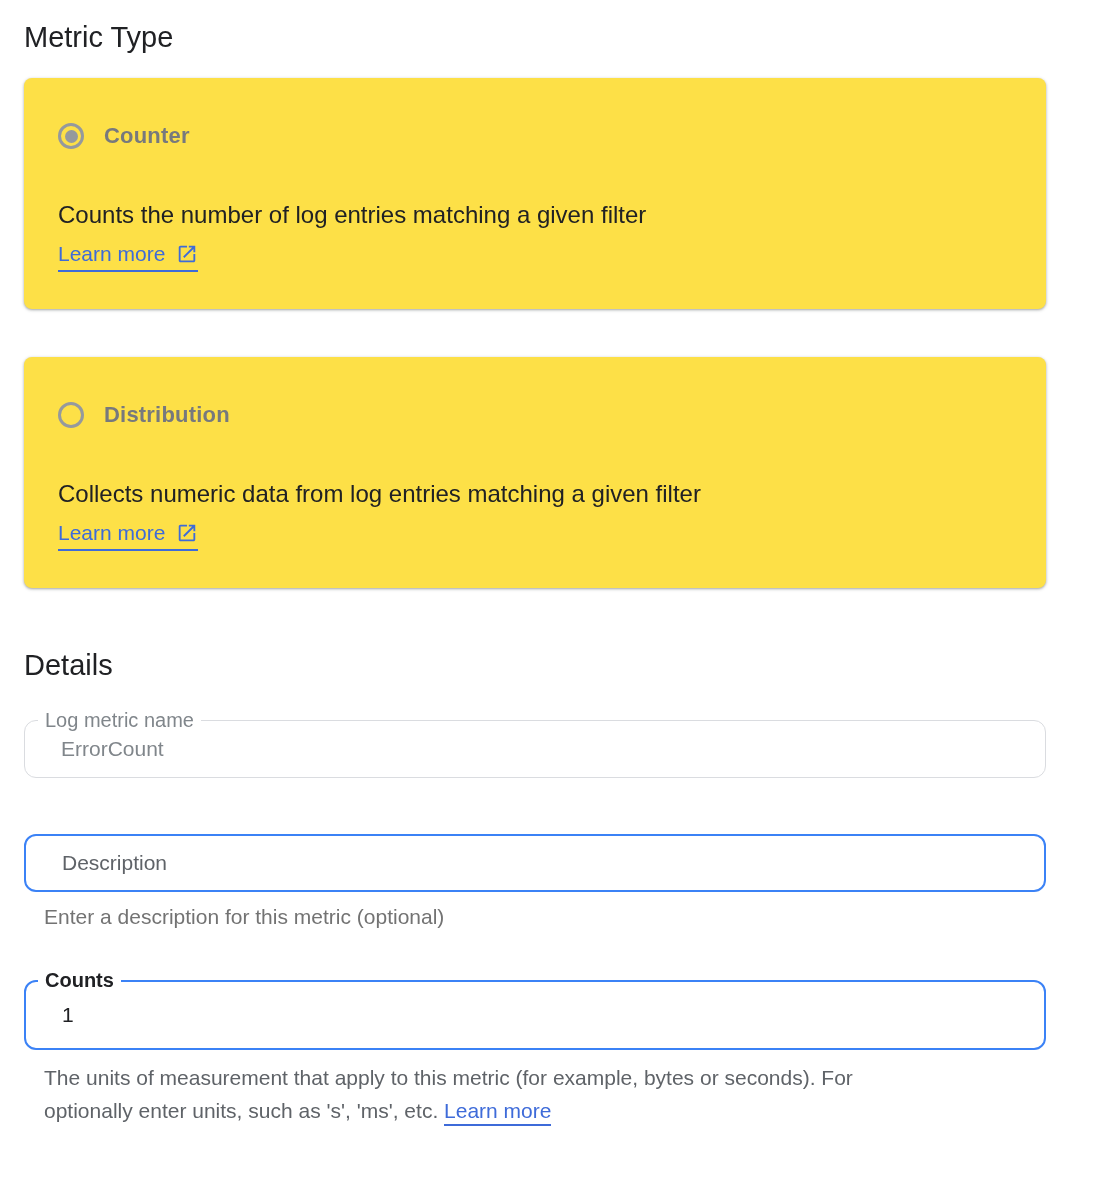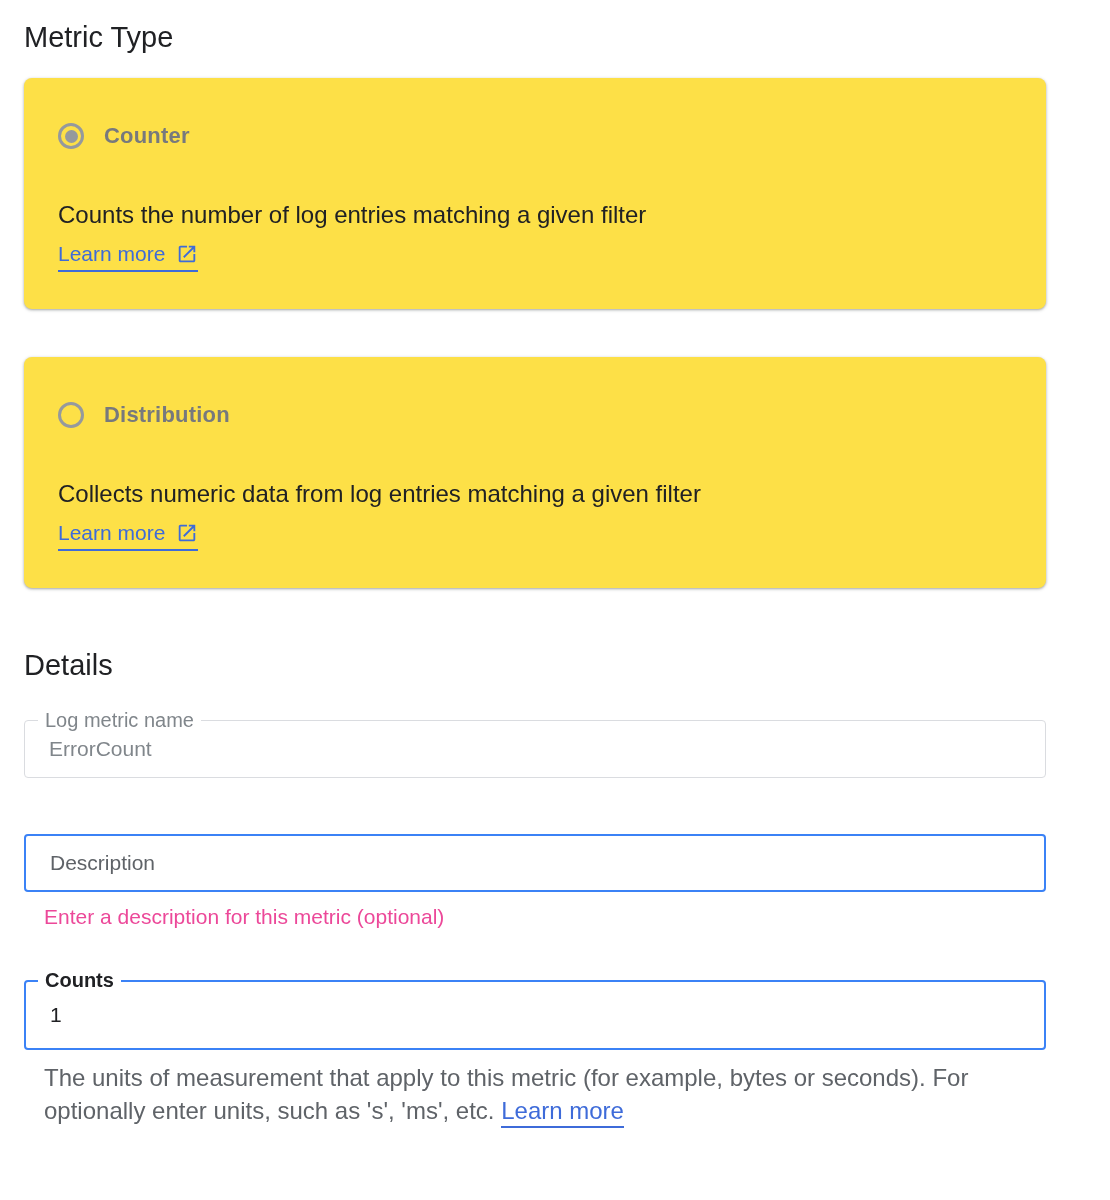--- a/index.html
+++ b/index.html
@@ -55,45 +55,45 @@
     cursor: pointer;
   }
   .learn-more svg { display: block; }
 
   
   .details-title { margin-top: 60px; }
 
   .text-field { position: relative; margin-top: 38px; height: 58px; }
   .text-field input {
     width: 100%; height: 100%;
-    border-radius: 4px; background: #fff;
-    padding: 0 24px; font-size: 21px;
+    border-radius: 12px; background: #fff;
+    padding: 0 36px; font-size: 21px;
     font-family: "Liberation Sans", sans-serif;
     outline: none;
   }
   .text-field .float-label {
     position: absolute; top: -10px; left: 14px;
     background: #fff; padding: 0 7px;
     font-size: 20px; line-height: 21px;
   }
   .field-disabled input { border: 1px solid #dadce0; color: #80868b; }
   .field-disabled .float-label { color: #80868b; }
   .field-active input { border: 2px solid #3b82f6; color: #202124; }
   .field-active input::placeholder { color: #5f6368; opacity: 1; }
   .field-units { margin-top: 50px; height: 70px; }
   .field-units .float-label { color: #202124; font-weight: 700; }
   .field-description { margin-top: 56px; }
 
   .helper-text {
     margin: 12px 0 0 20px;
-    font-size: 21px; line-height: 26px; color: #ec4899;
+    font-size: 21px; line-height: 26px; color: #737373;
   }
   .units-helper {
     margin: 12px 0 0 20px;
-    font-size: 24px; line-height: 32.5px; color: #5f6368;
+    font-size: 21px; line-height: 32.5px; color: #5f6368;
   }
   .units-helper .hline { display: block; }
   .units-helper .hline-last { display: block; }
   .inline-link {
     color: #3e6bd9; text-decoration: none;
     border-bottom: 2px solid #3e6bd9; padding-bottom: 2px;
     cursor: pointer;
   }
 </style>
 </head>

